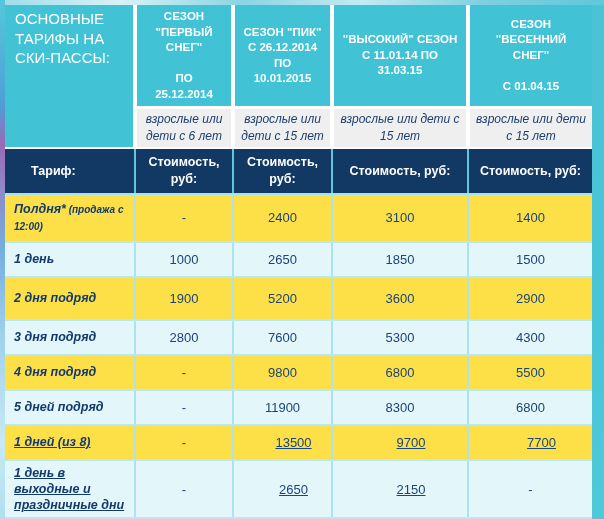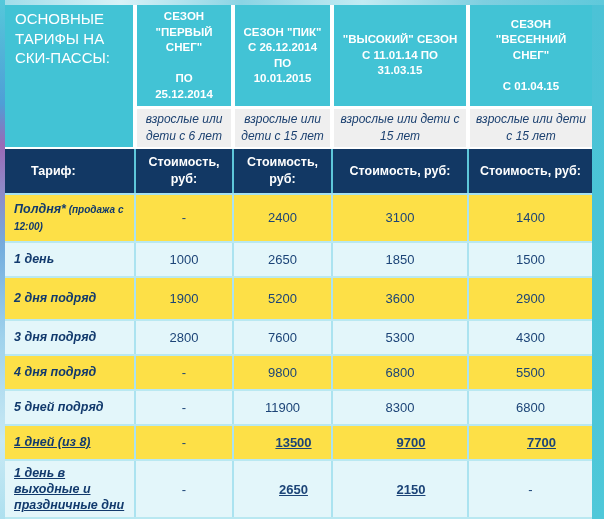--- a/index.html
+++ b/index.html
@@ -83,21 +83,21 @@
   td.label {
     color: #123a6d; font-weight: bold; font-style: italic;
     font-size: 12.5px; line-height: 1.3;
     text-align: left; padding: 4px 4px 4px 9px;
   }
   td.label .note { font-size: 10px; }
   td.val {
     color: #1c4477; font-size: 13px; text-align: center;
   }
   tr.u td.label .lbl { text-decoration: underline; }
-  td.val.uv { text-decoration: underline; font-weight: bold; padding-left: 22px; }
+  td.val.uv { text-decoration: underline; font-weight: normal; padding-left: 22px; }
 </style>
 </head>
 <body>
 
 <div class="page">
   <div class="edge-top"></div>
   <div class="tbl-wrap">
     <table>
       <colgroup>
         <col style="width:130px">

